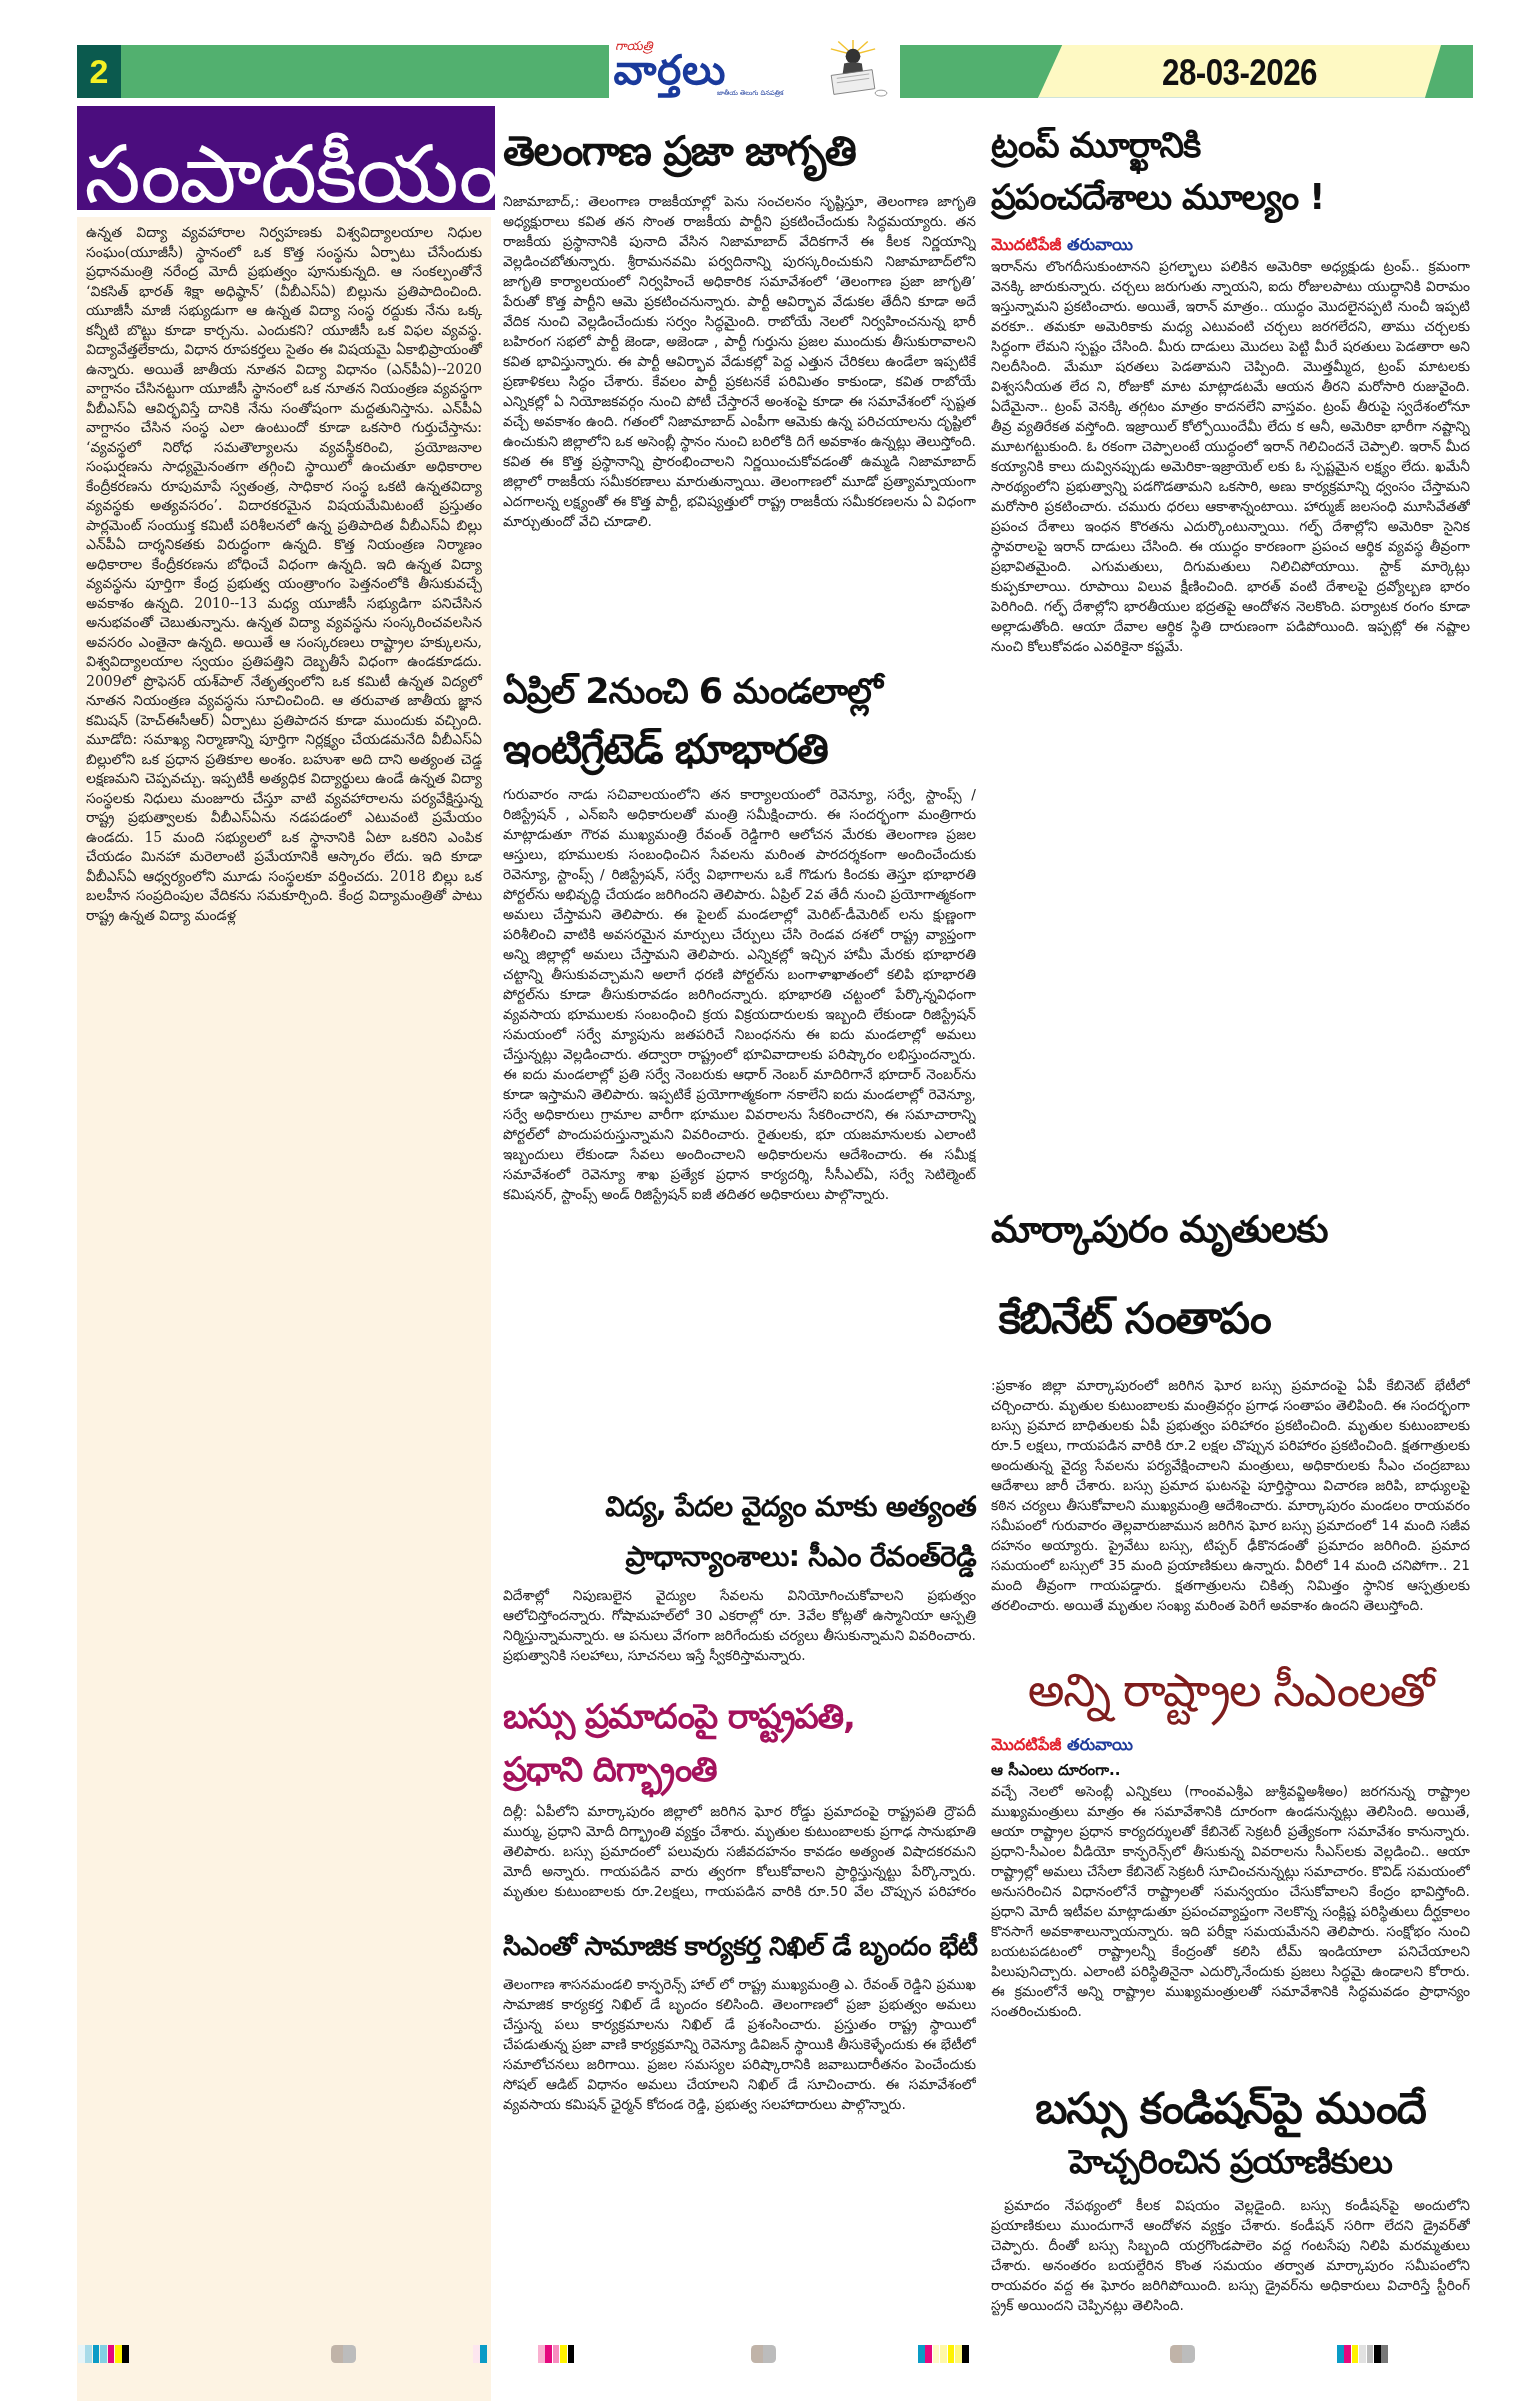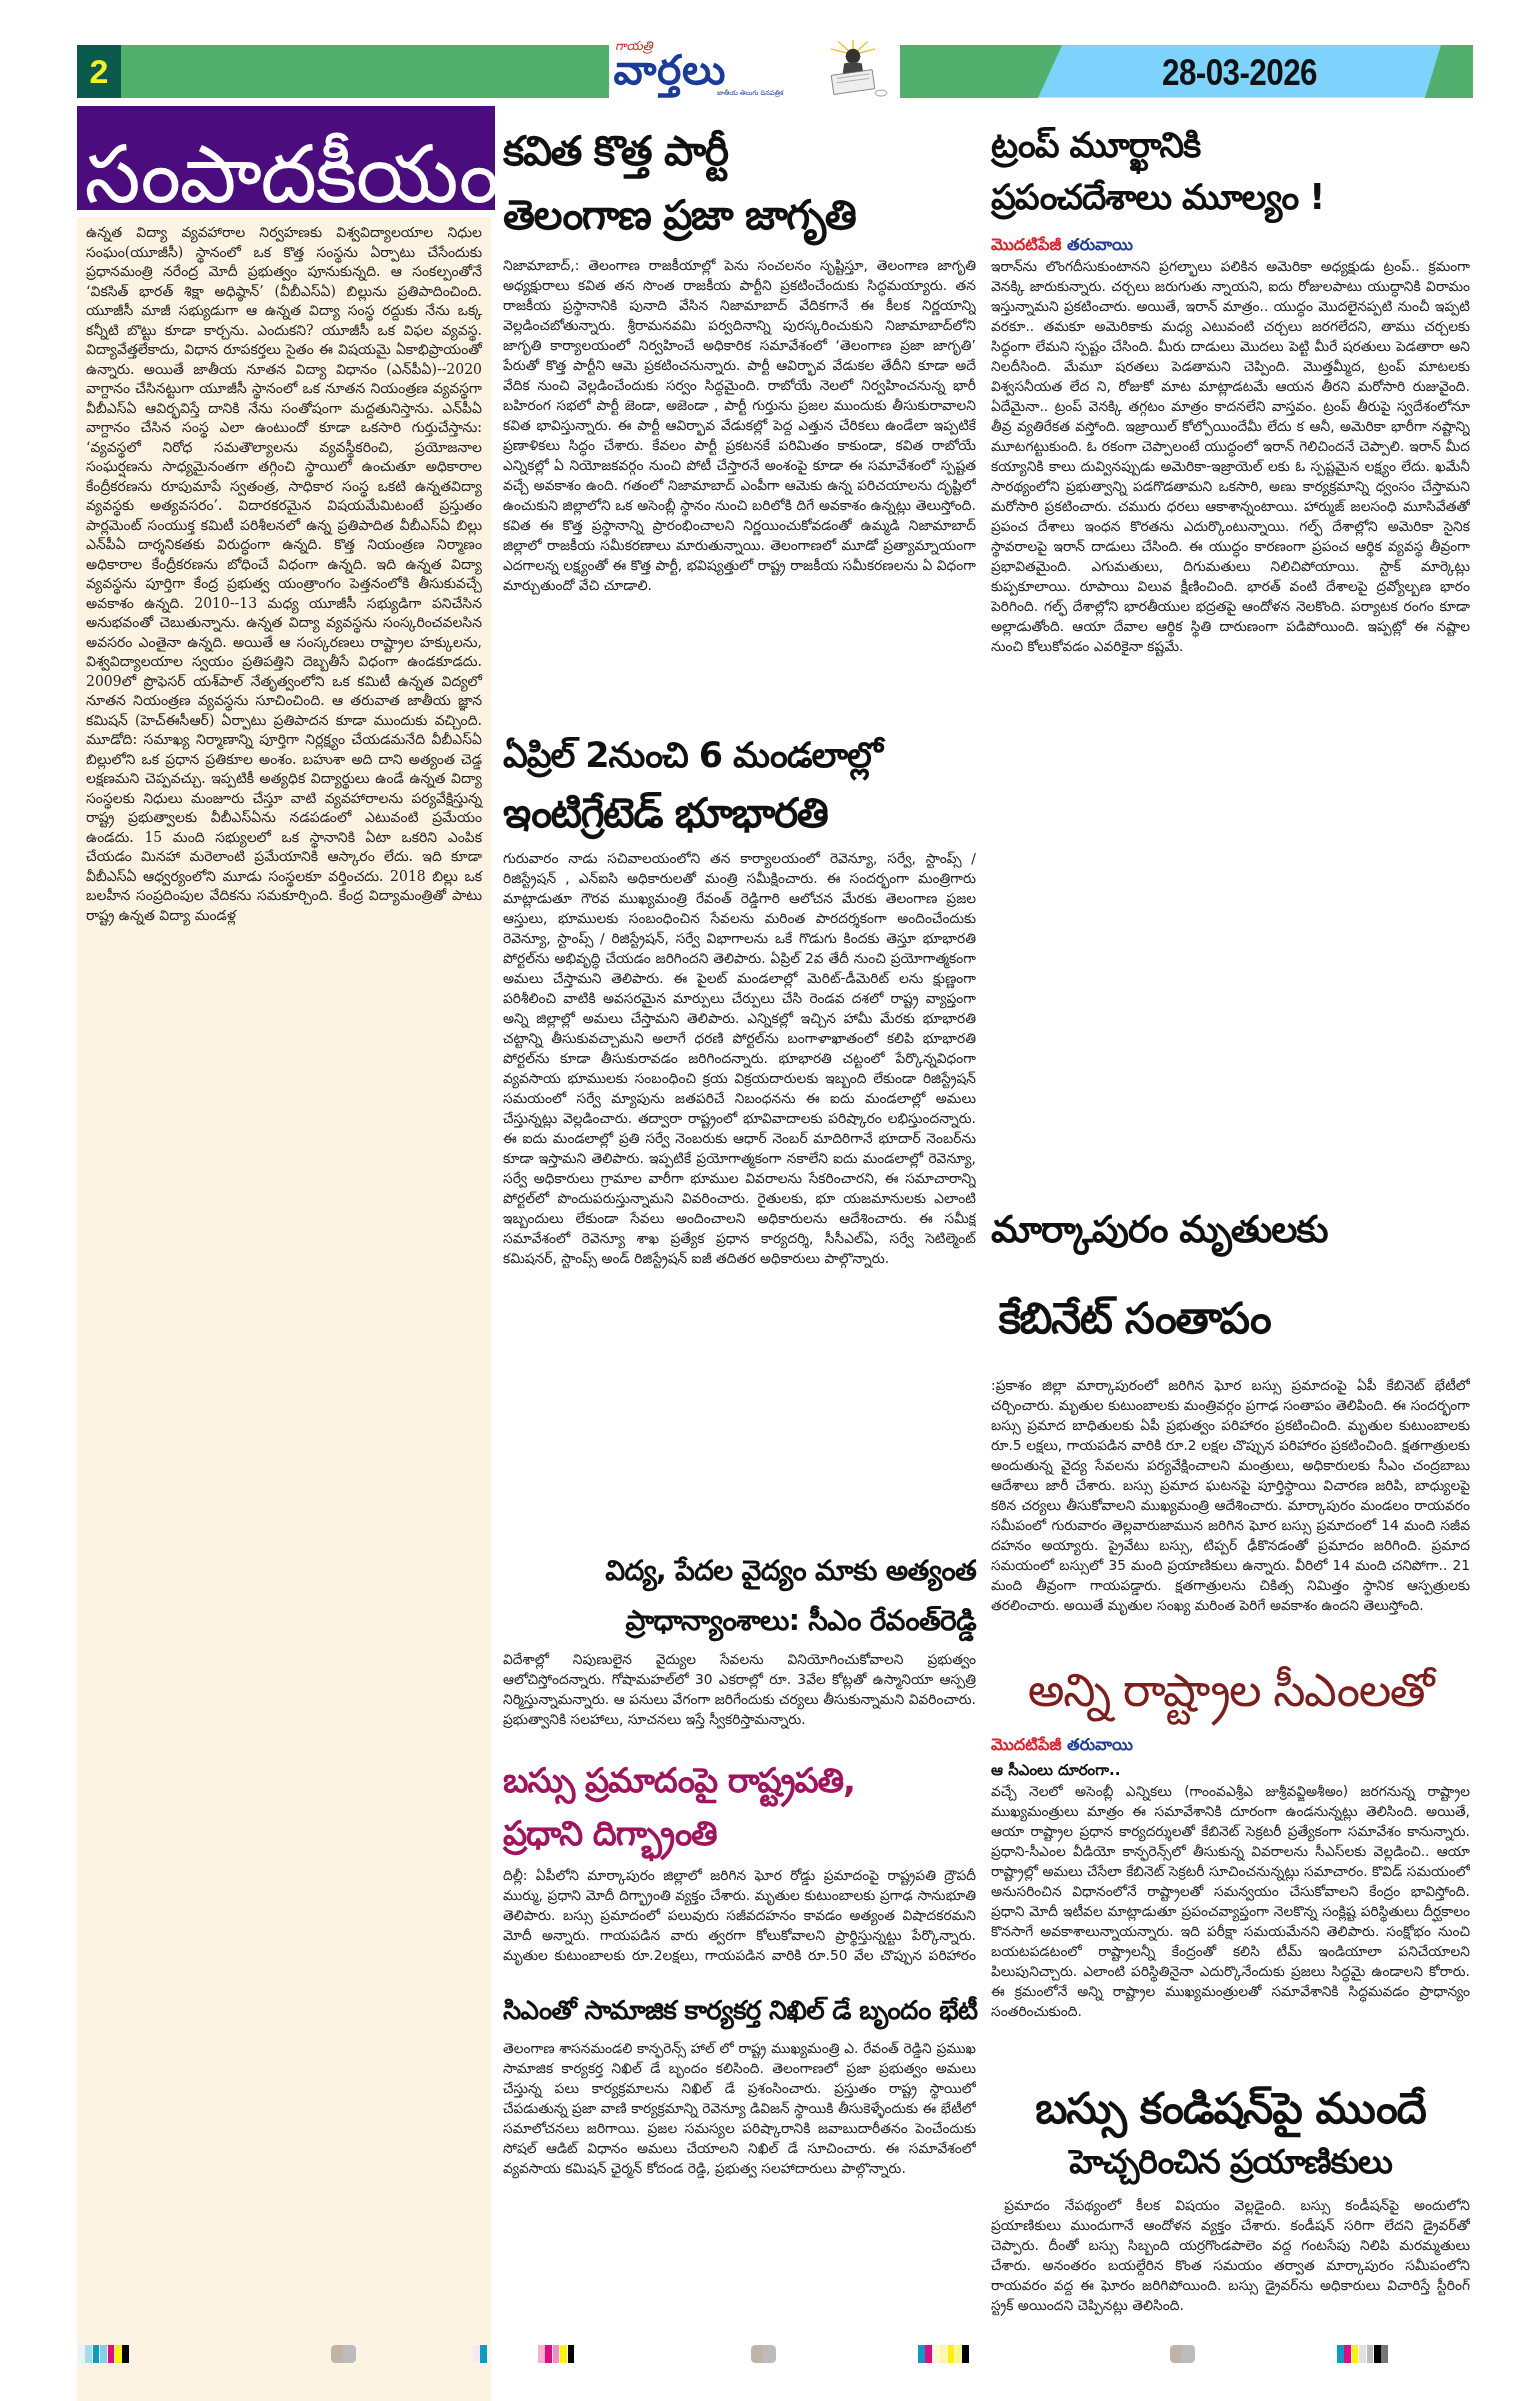--- a/index.html
+++ b/index.html
@@ -10,21 +10,21 @@
   .hdr { position: absolute; top: 45px; left: 77px; width: 1396px; height: 53px; }
   .hdr-page { position: absolute; left: 0; top: 0; width: 44px; height: 53px; background: #0b5a4e; }
   .hdr-page span { display: block; color: #f6f024; font: bold 34px "Liberation Sans", sans-serif; text-align: center; line-height: 53px; }
   .hdr-green1 { position: absolute; left: 44px; top: 0; width: 488px; height: 53px; background: #52b06f; }
   .hdr-logo { position: absolute; left: 532px; top: -9px; width: 291px; height: 67px; background: #fff; }
   .logo-small { position: absolute; left: 6px; top: 1.5px; color: #d42626; font: italic 12.6px "DejaVu Sans", sans-serif; }
   .logo-main { position: absolute; left: 4.4px; top: 10.4px; color: #1a3a9c; font: bold 41px "DejaVu Sans", sans-serif; letter-spacing: 0.7px; }
   .logo-tag { position: absolute; left: 108px; top: 53px; color: #1a3a9c; font: 6.7px "DejaVu Sans", sans-serif; }
   .logo-figure { position: absolute; left: 207px; top: 4.4px; width: 74px; height: 59px; }
   .hdr-green2 { position: absolute; left: 823px; top: 0; width: 573px; height: 53px; background: #52b06f; }
-  .hdr-date-box { position: absolute; left: 961px; top: 0; width: 403px; height: 53px; background: #7dd3fc;
+  .hdr-date-box { position: absolute; left: 961px; top: 0; width: 403px; height: 53px; background: #fef9c3;
                   clip-path: polygon(6% 0, 100% 0, 96% 100%, 0 100%); border-bottom: 1.5px solid #cfe3da; }
   .hdr-date { position: absolute; left: 0; right: 0; top: 7.4px; text-align: center; font: bold 37px "Liberation Sans", sans-serif; letter-spacing: -0.7px; color: #111; transform: scaleX(0.85); }
 
   
   .col { position: absolute; top: 106px; }
   .col1 { left: 77px; width: 418px; }
   .col2 { left: 503px; width: 473px; }
   .col3 { left: 991px; width: 479px; }
 
   .editorial-banner { width: 418px; height: 104px; background: #4b0d7e; position: relative; overflow: hidden; }
@@ -94,21 +94,20 @@
     <span>సంపాదకీయం</span>
   </div>
   <div class="editorial-body clip">
     <div class="ed-text">ఉన్నత విద్యా వ్యవహారాల నిర్వహణకు విశ్వవిద్యాలయాల నిధుల సంఘం(యూజీసీ) స్థానంలో ఒక కొత్త సంస్థను ఏర్పాటు చేసేందుకు ప్రధానమంత్రి నరేంద్ర మోదీ ప్రభుత్వం పూనుకున్నది. ఆ సంకల్పంతోనే ‘వికసిత్ భారత్ శిక్షా అధిష్ఠాన్’ (వీబీఎస్ఏ) బిల్లును ప్రతిపాదించింది. యూజీసీ మాజీ సభ్యుడుగా ఆ ఉన్నత విద్యా సంస్థ రద్దుకు నేను ఒక్క కన్నీటి బొట్టు కూడా కార్చను. ఎందుకని? యూజీసీ ఒక విఫల వ్యవస్థ. విద్యావేత్తలేకాదు, విధాన రూపకర్తలు సైతం ఈ విషయమై ఏకాభిప్రాయంతో ఉన్నారు. అయితే జాతీయ నూతన విద్యా విధానం (ఎన్‌పీఏ)--2020 వాగ్దానం చేసినట్టుగా యూజీసీ స్థానంలో ఒక నూతన నియంత్రణ వ్యవస్థగా వీబీఎస్ఏ ఆవిర్భవిస్తే దానికి నేను సంతోషంగా మద్దతునిస్తాను. ఎన్‌పీఏ వాగ్దానం చేసిన సంస్థ ఎలా ఉంటుందో కూడా ఒకసారి గుర్తుచేస్తాను: ‘వ్యవస్థలో నిరోధ సమతౌల్యాలను వ్యవస్థీకరించి, ప్రయోజనాల సంఘర్షణను సాధ్యమైనంతగా తగ్గించి స్థాయిలో ఉంచుతూ అధికారాల కేంద్రీకరణను రూపుమాపే స్వతంత్ర, సాధికార సంస్థ ఒకటి ఉన్నతవిద్యా వ్యవస్థకు అత్యవసరం’. విదారకరమైన విషయమేమిటంటే ప్రస్తుతం పార్లమెంట్ సంయుక్త కమిటీ పరిశీలనలో ఉన్న ప్రతిపాదిత వీబీఎస్ఏ బిల్లు ఎన్‌పీఏ దార్శనికతకు విరుద్ధంగా ఉన్నది. కొత్త నియంత్రణ నిర్మాణం అధికారాల కేంద్రీకరణను బోధించే విధంగా ఉన్నది. ఇది ఉన్నత విద్యా వ్యవస్థను పూర్తిగా కేంద్ర ప్రభుత్వ యంత్రాంగం పెత్తనంలోకి తీసుకువచ్చే అవకాశం ఉన్నది. 2010--13 మధ్య యూజీసీ సభ్యుడిగా పనిచేసిన అనుభవంతో చెబుతున్నాను. ఉన్నత విద్యా వ్యవస్థను సంస్కరించవలసిన అవసరం ఎంతైనా ఉన్నది. అయితే ఆ సంస్కరణలు రాష్ట్రాల హక్కులను, విశ్వవిద్యాలయాల స్వయం ప్రతిపత్తిని దెబ్బతీసే విధంగా ఉండకూడదు. 2009లో ప్రొఫెసర్ యశ్‌పాల్ నేతృత్వంలోని ఒక కమిటీ ఉన్నత విద్యలో నూతన నియంత్రణ వ్యవస్థను సూచించింది. ఆ తరువాత జాతీయ జ్ఞాన కమిషన్ (హెచ్ఈసీఆర్) ఏర్పాటు ప్రతిపాదన కూడా ముందుకు వచ్చింది. మూడోది: సమాఖ్య నిర్మాణాన్ని పూర్తిగా నిర్లక్ష్యం చేయడమనేది వీబీఎస్ఏ బిల్లులోని ఒక ప్రధాన ప్రతికూల అంశం. బహుశా అది దాని అత్యంత చెడ్డ లక్షణమని చెప్పవచ్చు. ఇప్పటికీ అత్యధిక విద్యార్థులు ఉండే ఉన్నత విద్యా సంస్థలకు నిధులు మంజూరు చేస్తూ వాటి వ్యవహారాలను పర్యవేక్షిస్తున్న రాష్ట్ర ప్రభుత్వాలకు వీబీఎస్ఏను నడపడంలో ఎటువంటి ప్రమేయం ఉండదు. 15 మంది సభ్యులలో ఒక స్థానానికి ఏటా ఒకరిని ఎంపిక చేయడం మినహా మరెలాంటి ప్రమేయానికి ఆస్కారం లేదు. ఇది కూడా వీబీఎస్ఏ ఆధ్వర్యంలోని మూడు సంస్థలకూ వర్తించదు. 2018 బిల్లు ఒక బలహీన సంప్రదింపుల వేదికను సమకూర్చింది. కేంద్ర విద్యామంత్రితో పాటు రాష్ట్ర ఉన్నత విద్యా మండళ్ల</div>
   </div>
 </div>
 
 <div class="col col2">
   <div>
     <div style="height:13.3px"></div>
-    <div class="h-big">కవిత కొత్త పార్టీ</div>
     <div class="h-big">తెలంగాణ ప్రజా జాగృతి</div>
     <div class="body clip" style="height:452px;margin-top:7.4px">నిజామాబాద్,: తెలంగాణ రాజకీయాల్లో పెను సంచలనం సృష్టిస్తూ, తెలంగాణ జాగృతి అధ్యక్షురాలు కవిత తన సొంత రాజకీయ పార్టీని ప్రకటించేందుకు సిద్ధమయ్యారు. తన రాజకీయ ప్రస్థానానికి పునాది వేసిన నిజామాబాద్ వేదికగానే ఈ కీలక నిర్ణయాన్ని వెల్లడించబోతున్నారు. శ్రీరామనవమి పర్వదినాన్ని పురస్కరించుకుని నిజామాబాద్‌లోని జాగృతి కార్యాలయంలో నిర్వహించే అధికారిక సమావేశంలో ‘తెలంగాణ ప్రజా జాగృతి’ పేరుతో కొత్త పార్టీని ఆమె ప్రకటించనున్నారు. పార్టీ ఆవిర్భావ వేడుకల తేదీని కూడా అదే వేదిక నుంచి వెల్లడించేందుకు సర్వం సిద్ధమైంది. రాబోయే నెలలో నిర్వహించనున్న భారీ బహిరంగ సభలో పార్టీ జెండా, అజెండా , పార్టీ గుర్తును ప్రజల ముందుకు తీసుకురావాలని కవిత భావిస్తున్నారు. ఈ పార్టీ ఆవిర్భావ వేడుకల్లో పెద్ద ఎత్తున చేరికలు ఉండేలా ఇప్పటికే ప్రణాళికలు సిద్ధం చేశారు. కేవలం పార్టీ ప్రకటనకే పరిమితం కాకుండా, కవిత రాబోయే ఎన్నికల్లో ఏ నియోజకవర్గం నుంచి పోటీ చేస్తారనే అంశంపై కూడా ఈ సమావేశంలో స్పష్టత వచ్చే అవకాశం ఉంది. గతంలో నిజామాబాద్ ఎంపీగా ఆమెకు ఉన్న పరిచయాలను దృష్టిలో ఉంచుకుని జిల్లాలోని ఒక అసెంబ్లీ స్థానం నుంచి బరిలోకి దిగే అవకాశం ఉన్నట్లు తెలుస్తోంది. కవిత ఈ కొత్త ప్రస్థానాన్ని ప్రారంభించాలని నిర్ణయించుకోవడంతో ఉమ్మడి నిజామాబాద్ జిల్లాలో రాజకీయ సమీకరణాలు మారుతున్నాయి. తెలంగాణలో మూడో ప్రత్యామ్నాయంగా ఎదగాలన్న లక్ష్యంతో ఈ కొత్త పార్టీ, భవిష్యత్తులో రాష్ట్ర రాజకీయ సమీకరణలను ఏ విధంగా మార్చుతుందో వేచి చూడాలి.</div>
   </div>
 
   <div class="gap-md"></div>
   <div>
     <div class="h-med">ఏప్రిల్ 2నుంచి 6 మండలాల్లో</div>
     <div class="h-big">ఇంటిగ్రేటెడ్ భూభారతి</div>
     <div class="body clip" style="height:680px;margin-top:3px">గురువారం నాడు సచివాలయంలోని తన కార్యాలయంలో రెవెన్యూ, సర్వే, స్టాంప్స్ / రిజిస్ట్రేషన్ , ఎన్ఐసి అధికారులతో మంత్రి సమీక్షించారు. ఈ సందర్భంగా మంత్రిగారు మాట్లాడుతూ గౌరవ ముఖ్యమంత్రి రేవంత్ రెడ్డిగారి ఆలోచన మేరకు తెలంగాణ ప్రజల ఆస్తులు, భూములకు సంబంధించిన సేవలను మరింత పారదర్శకంగా అందించేందుకు రెవెన్యూ, స్టాంప్స్ / రిజిస్ట్రేషన్, సర్వే విభాగాలను ఒకే గొడుగు కిందకు తెస్తూ భూభారతి పోర్టల్‌ను అభివృద్ధి చేయడం జరిగిందని తెలిపారు. ఏప్రిల్ 2వ తేదీ నుంచి ప్రయోగాత్మకంగా అమలు చేస్తామని తెలిపారు. ఈ పైలట్ మండలాల్లో మెరిట్-డీమెరిట్ లను క్షుణ్ణంగా పరిశీలించి వాటికి అవసరమైన మార్పులు చేర్పులు చేసి రెండవ దశలో రాష్ట్ర వ్యాప్తంగా అన్ని జిల్లాల్లో అమలు చేస్తామని తెలిపారు. ఎన్నికల్లో ఇచ్చిన హామీ మేరకు భూభారతి చట్టాన్ని తీసుకువచ్చామని అలాగే ధరణి పోర్టల్‌ను బంగాళాఖాతంలో కలిపి భూభారతి పోర్టల్‌ను కూడా తీసుకురావడం జరిగిందన్నారు. భూభారతి చట్టంలో పేర్కొన్నవిధంగా వ్యవసాయ భూములకు సంబంధించి క్రయ విక్రయదారులకు ఇబ్బంది లేకుండా రిజిస్ట్రేషన్ సమయంలో సర్వే మ్యాపును జతపరిచే నిబంధనను ఈ ఐదు మండలాల్లో అమలు చేస్తున్నట్లు వెల్లడించారు. తద్వారా రాష్ట్రంలో భూవివాదాలకు పరిష్కారం లభిస్తుందన్నారు. ఈ ఐదు మండలాల్లో ప్రతి సర్వే నెంబరుకు ఆధార్ నెంబర్ మాదిరిగానే భూదార్ నెంబర్‌ను కూడా ఇస్తామని తెలిపారు. ఇప్పటికే ప్రయోగాత్మకంగా నకాలేని ఐదు మండలాల్లో రెవెన్యూ, సర్వే అధికారులు గ్రామాల వారీగా భూముల వివరాలను సేకరించారని, ఈ సమాచారాన్ని పోర్టల్‌లో పొందుపరుస్తున్నామని వివరించారు. రైతులకు, భూ యజమానులకు ఎలాంటి ఇబ్బందులు లేకుండా సేవలు అందించాలని అధికారులను ఆదేశించారు. ఈ సమీక్ష సమావేశంలో రెవెన్యూ శాఖ ప్రత్యేక ప్రధాన కార్యదర్శి, సీసీఎల్ఏ, సర్వే సెటిల్మెంట్ కమిషనర్, స్టాంప్స్ అండ్ రిజిస్ట్రేషన్ ఐజీ తదితర అధికారులు పాల్గొన్నారు.</div>
   </div>

